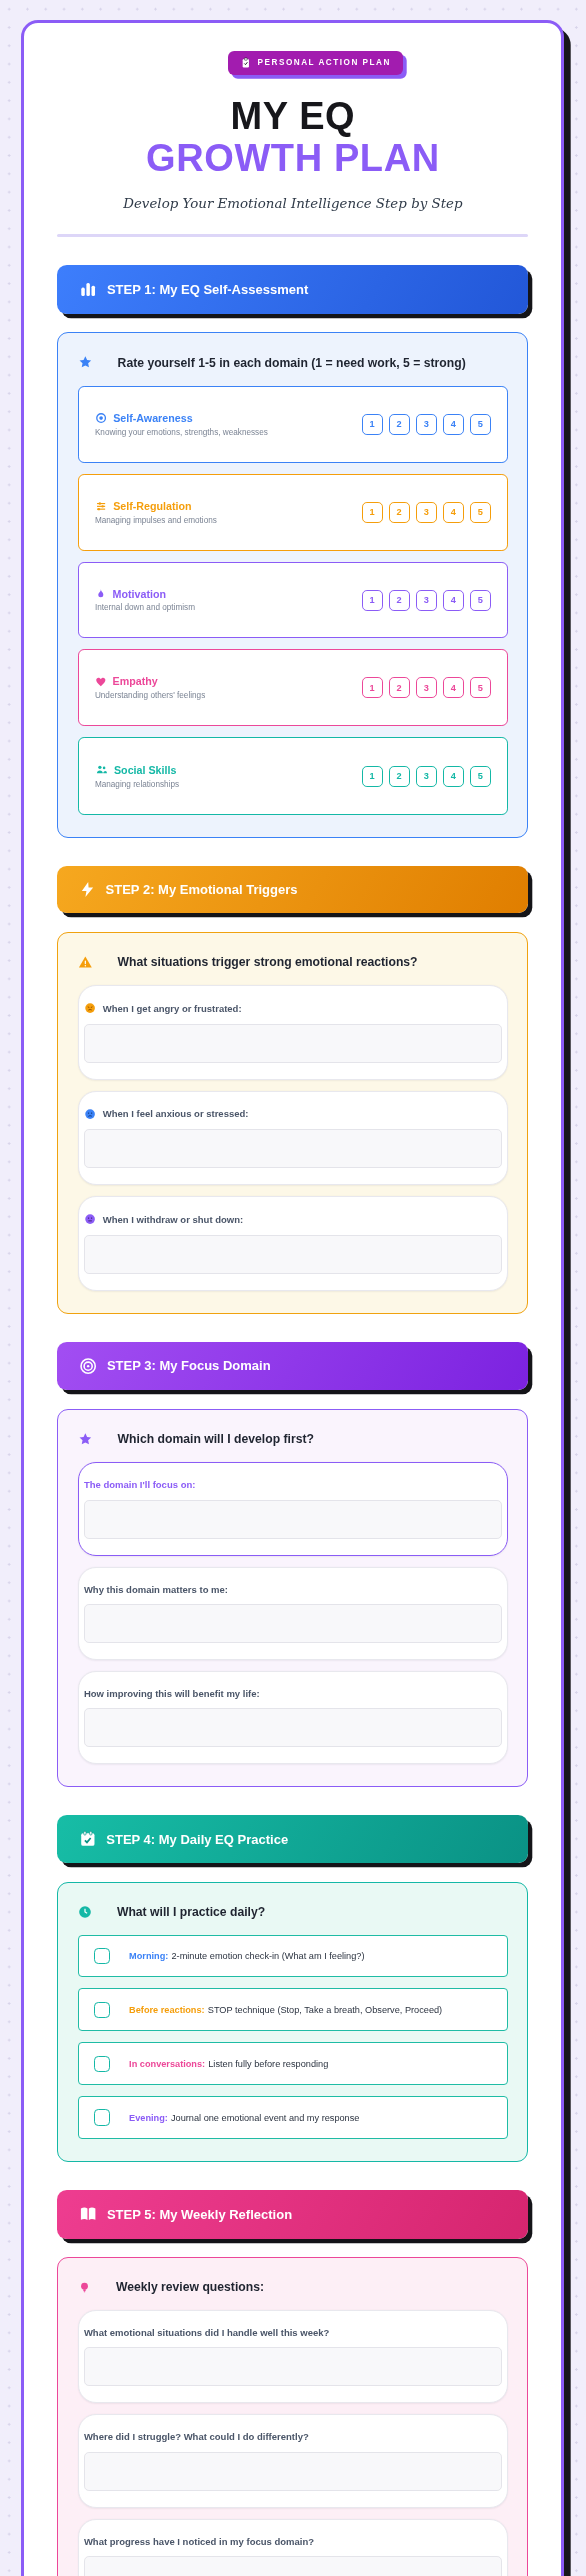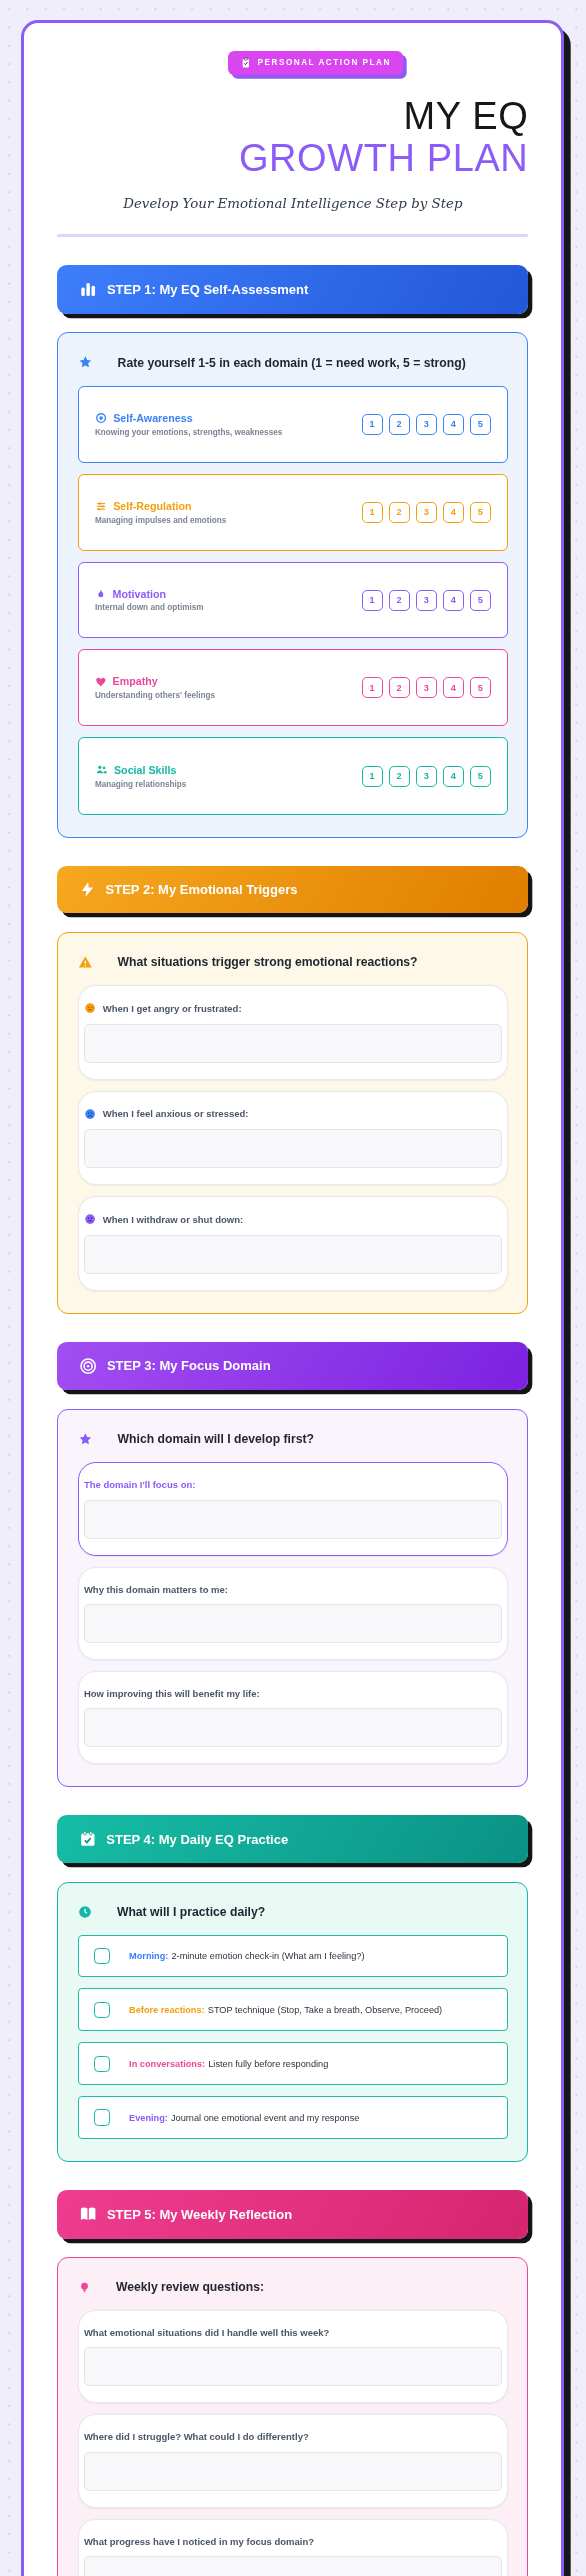--- a/index.html
+++ b/index.html
@@ -17,28 +17,28 @@
     background:#ffffff;
     border:3.1px solid #8b5cf6;
     border-radius:17px;
     box-shadow:6.7px 8px 0 #17171b;
     padding:28px 33px 26px;
   }
   
   .doc-header { text-align:center; }
   .badge {
     display:inline-flex; align-items:center; gap:6.1px;
-    background:#d946ef; color:#fff;
+    background:#a21caf; color:#fff;
     padding:6.7px 12.2px; border-radius:6.1px;
     font-size:8.2px; font-weight:800; letter-spacing:1.5px;
     box-shadow:3.7px 3.7px 0 #8b5cf6;
     margin-bottom:21px;
     margin-left:45px;
   }
-  .title { font-size:38px; font-weight:400; letter-spacing:0.6px; line-height:1.1; color:#17171b;text-align:right; }
+  .title { font-size:38px; font-weight:700; letter-spacing:0.6px; line-height:1.1; color:#17171b; }
   .title.purple { color:#8b5cf6; }
   .subtitle {
     font-family:"DejaVu Serif", serif; font-style:italic;
     font-size:13.4px; color:#2f3a48; margin-top:16px;
   }
   .divider { height:3.1px; background:#ddd6f8; border-radius:1.8px; margin-top:23px; }
   
   .step-header {
     display:flex; align-items:center; gap:9.2px;
     border-radius:9.8px; padding:15.3px 22px;
@@ -65,21 +65,21 @@
     display:flex; align-items:center; justify-content:space-between;
     background:#fff; border-radius:6.1px; padding:25px 16px; min-height:45px;
   }
   .domain-card.d-blue   { border:1.2px solid #3b82f6; }
   .domain-card.d-orange { border:1.2px solid #f59e0b; }
   .domain-card.d-purple { border:1.2px solid #8b5cf6; }
   .domain-card.d-pink   { border:1.2px solid #ec4899; }
   .domain-card.d-teal   { border:1.2px solid #14b8a6; }
   .domain-title { display:flex; align-items:center; gap:6.1px; font-size:10.7px; font-weight:800; }
   .t-blue{color:#3b82f6}.t-orange{color:#f59e0b}.t-purple{color:#8b5cf6}.t-pink{color:#ec4899}.t-teal{color:#14b8a6}
-  .domain-desc { font-size:8.2px; color:#7b8494; margin-top:3.7px;font-weight:bold; }
+  .domain-desc { font-size:8.2px; color:#7b8494; margin-top:3.7px; }
   .rate-row { display:flex; gap:6.1px; }
   .rate-box {
     width:21px; height:21px; background:#fff; border-radius:4.9px;
     display:flex; align-items:center; justify-content:center;
     font-size:9.2px; font-weight:700; cursor:pointer;
   }
   .r-blue{border:1.2px solid #3b82f6; color:#3b82f6}
   .r-orange{border:1.2px solid #f59e0b; color:#f59e0b}
   .r-purple{border:1.2px solid #8b5cf6; color:#8b5cf6}
   .r-pink{border:1.2px solid #ec4899; color:#ec4899}

